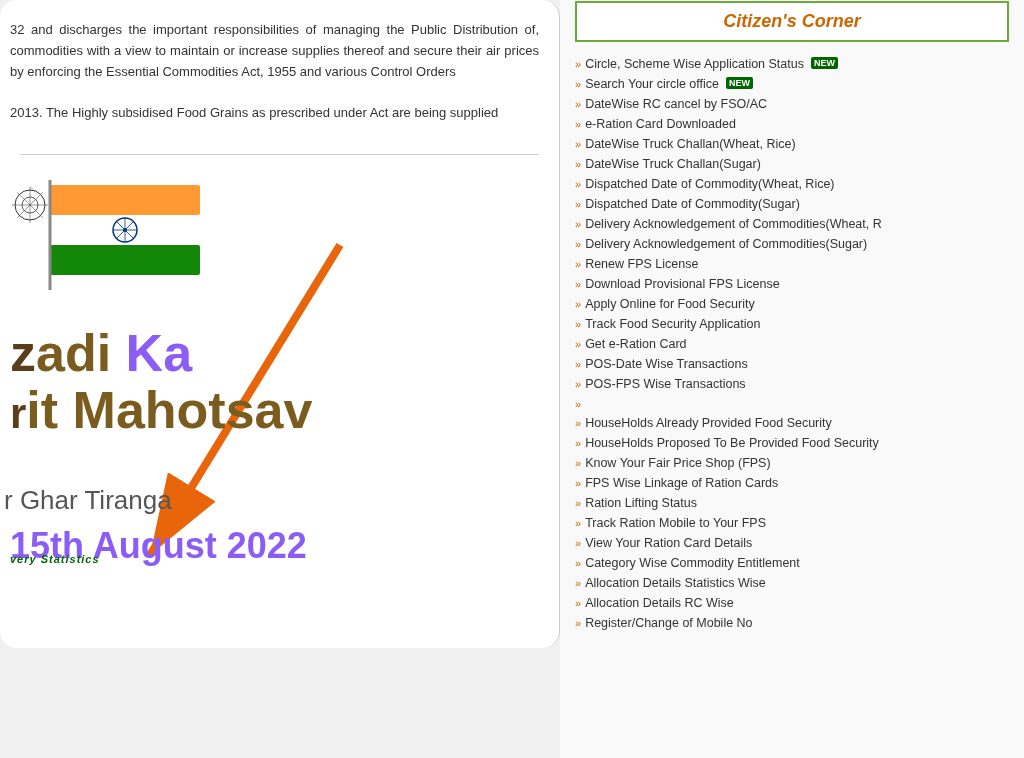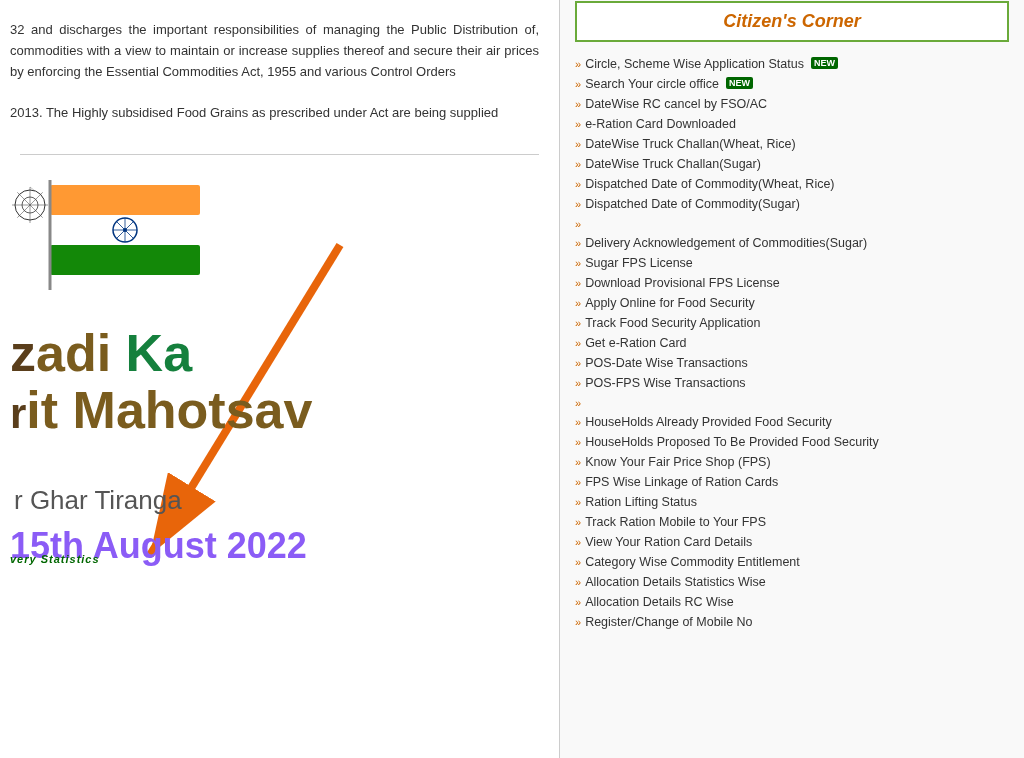--- a/index.html
+++ b/index.html
@@ -8,25 +8,26 @@
       height: 758px;
       overflow: hidden;
       font-family: Arial, sans-serif;
       background: #f0f0f0;
       display: flex;
     }
 
     
     .left-panel {
       width: 560px;
-      height: 758px;
+      height: 648px;
       background: #fff;
       overflow: hidden;
       position: relative;
       border-right: 1px solid #ccc;
+      border-radius: 17px;
     }
 
     .text-content {
       padding: 20px 20px 20px 10px;
       font-size: 13px;
       color: #333;
       line-height: 1.6;
       text-align: justify;
     }
 
@@ -67,27 +68,27 @@
       position: absolute;
       top: 160px;
       left: 10px;
       font-size: 52px;
       font-weight: bold;
       color: #7a5c1e;
       line-height: 1.1;
     }
 
     .azadi-text .ka {
-      color: #15803d;
+      color: #8b5cf6;
     }
 
     .subtitle-text {
       position: absolute;
       top: 320px;
-      left: 14px;
+      left: 4px;
       font-size: 26px;
       color: #555;
       font-weight: 500;
     }
 
     .date-text {
       position: absolute;
       top: 360px;
       left: 10px;
       font-size: 36px;
@@ -274,28 +275,29 @@
       <li>
         <span class="chevron">»</span>
         <a href="#">Dispatched Date of Commodity(Wheat, Rice)</a>
       </li>
       <li>
         <span class="chevron">»</span>
         <a href="#">Dispatched Date of Commodity(Sugar)</a>
       </li>
       <li>
         <span class="chevron">»</span>
+        <a href="#">Delivery Acknowledgement of Commodities(Wheat, R</a>
       </li>
       <li>
         <span class="chevron">»</span>
         <a href="#">Delivery Acknowledgement of Commodities(Sugar)</a>
       </li>
       <li>
         <span class="chevron">»</span>
-        <a href="#">Sugar FPS License</a>
+        <a href="#">Renew FPS License</a>
       </li>
       <li>
         <span class="chevron">»</span>
         <a href="#">Download Provisional FPS License</a>
       </li>
       <li>
         <span class="chevron">»</span>
         <a href="#">Apply Online for Food Security</a>
       </li>
       <li>

